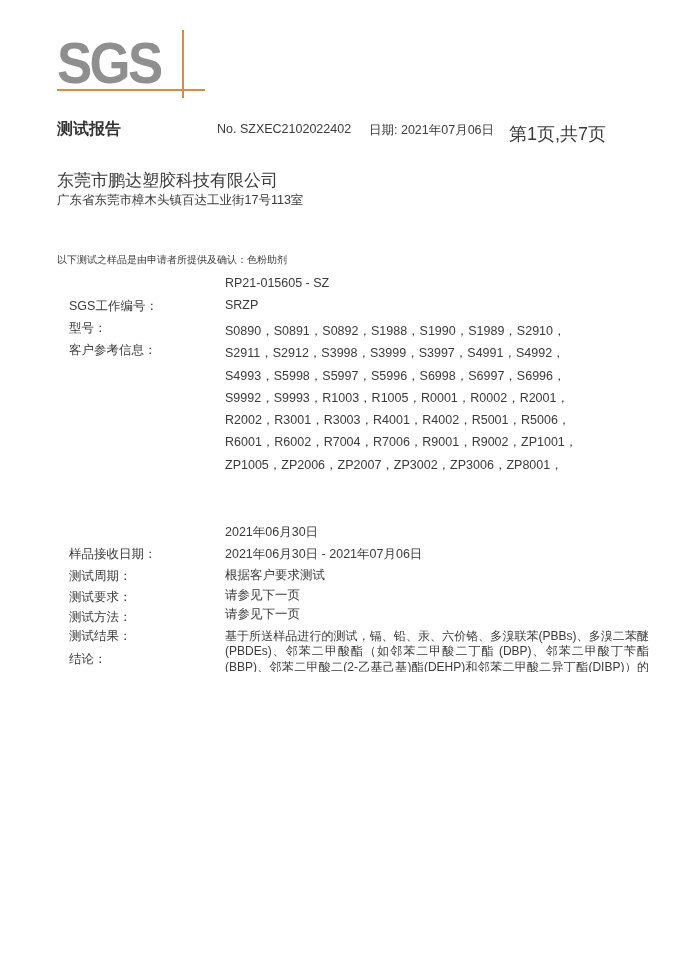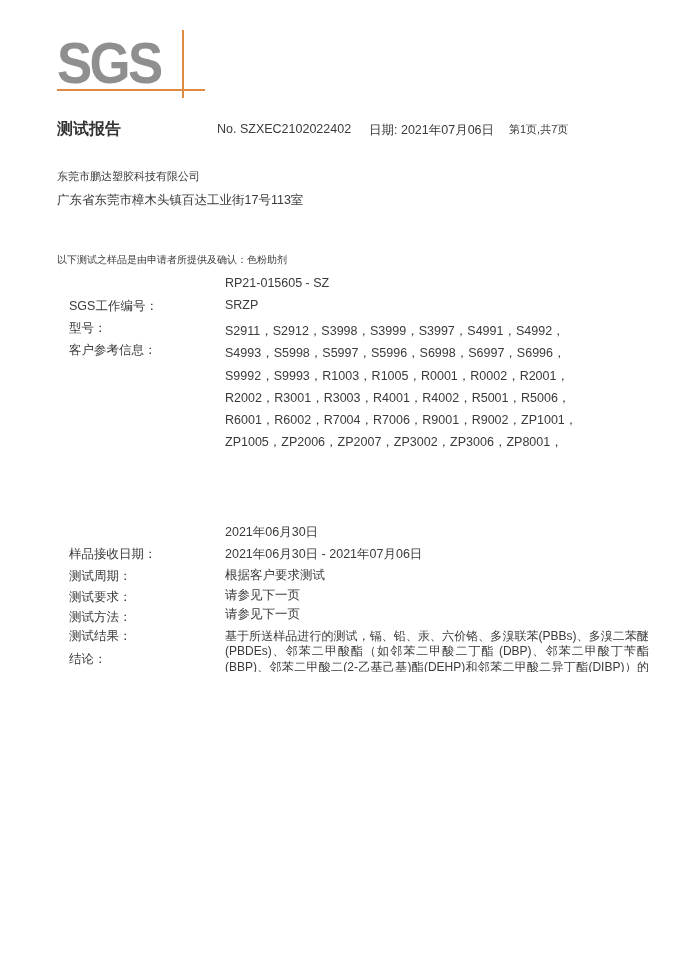--- a/index.html
+++ b/index.html
@@ -11,23 +11,23 @@
   .logo{
     position:absolute;left:57px;top:34px;font-size:60px;font-weight:700;color:#8f8f8f;
     letter-spacing:-3px;transform:scale(0.88,0.97);transform-origin:left top;line-height:1;
   }
   .hline-logo{position:absolute;left:57px;top:89px;width:148px;height:2px;background:#de8a42;}
   .vline-logo{position:absolute;left:182px;top:30px;width:2px;height:68px;background:#de8a42;}
   .title-row{position:absolute;left:0;top:119px;width:677px;height:20px;}
   .doc-title{position:absolute;left:57px;top:0;font-size:16px;font-weight:700;color:#333;}
   .report-no{position:absolute;left:217px;top:3px;font-size:12.5px;}
   .date-label{position:absolute;left:369px;top:3px;font-size:12.5px;}
-  .page-info{position:absolute;left:509px;top:3px;font-size:11px;}
+  .page-info{position:absolute;left:509px;top:3px;font-size:18px;}
   
-  .company{position:absolute;left:57px;top:169px;font-size:11px;}
+  .company{position:absolute;left:57px;top:169px;font-size:17px;}
   .address{position:absolute;left:57px;top:192px;font-size:12.5px;}
   .sample-statement{position:absolute;left:57px;top:253px;font-size:10px;}
   
   .row{position:absolute;left:57px;width:595px;font-size:12.5px;}
   .row .lbl{position:absolute;left:12px;top:0;margin-top:22px;}
   .row .val{position:absolute;left:168px;top:0;}
   .ref-lines div{height:22.3px;line-height:22.3px;white-space:nowrap;}
   .conclusion-val{width:424px;line-height:15.4px;font-size:12px;text-align:justify;}
   
   .stamp{position:absolute;left:46px;top:840px;width:120px;height:100px;z-index:3;opacity:0.92;}
@@ -72,20 +72,21 @@
     <span class="lbl">SGS工作编号：</span>
     <span class="val">RP21-015605 - SZ</span>
   </div>
   <div class="row" style="top:298px">
     <span class="lbl">型号：</span>
     <span class="val">SRZP</span>
   </div>
   <div class="row" style="top:320px">
     <span class="lbl">客户参考信息：</span>
     <div class="val ref-lines">
+      <div>S0890，S0891，S0892，S1988，S1990，S1989，S2910，</div>
       <div>S2911，S2912，S3998，S3999，S3997，S4991，S4992，</div>
       <div>S4993，S5998，S5997，S5996，S6998，S6997，S6996，</div>
       <div>S9992，S9993，R1003，R1005，R0001，R0002，R2001，</div>
       <div>R2002，R3001，R3003，R4001，R4002，R5001，R5006，</div>
       <div>R6001，R6002，R7004，R7006，R9001，R9002，ZP1001，</div>
       <div>ZP1005，ZP2006，ZP2007，ZP3002，ZP3006，ZP8001，</div>
     </div>
   </div>
   <div class="row" style="top:524px">
     <span class="lbl">样品接收日期：</span>

